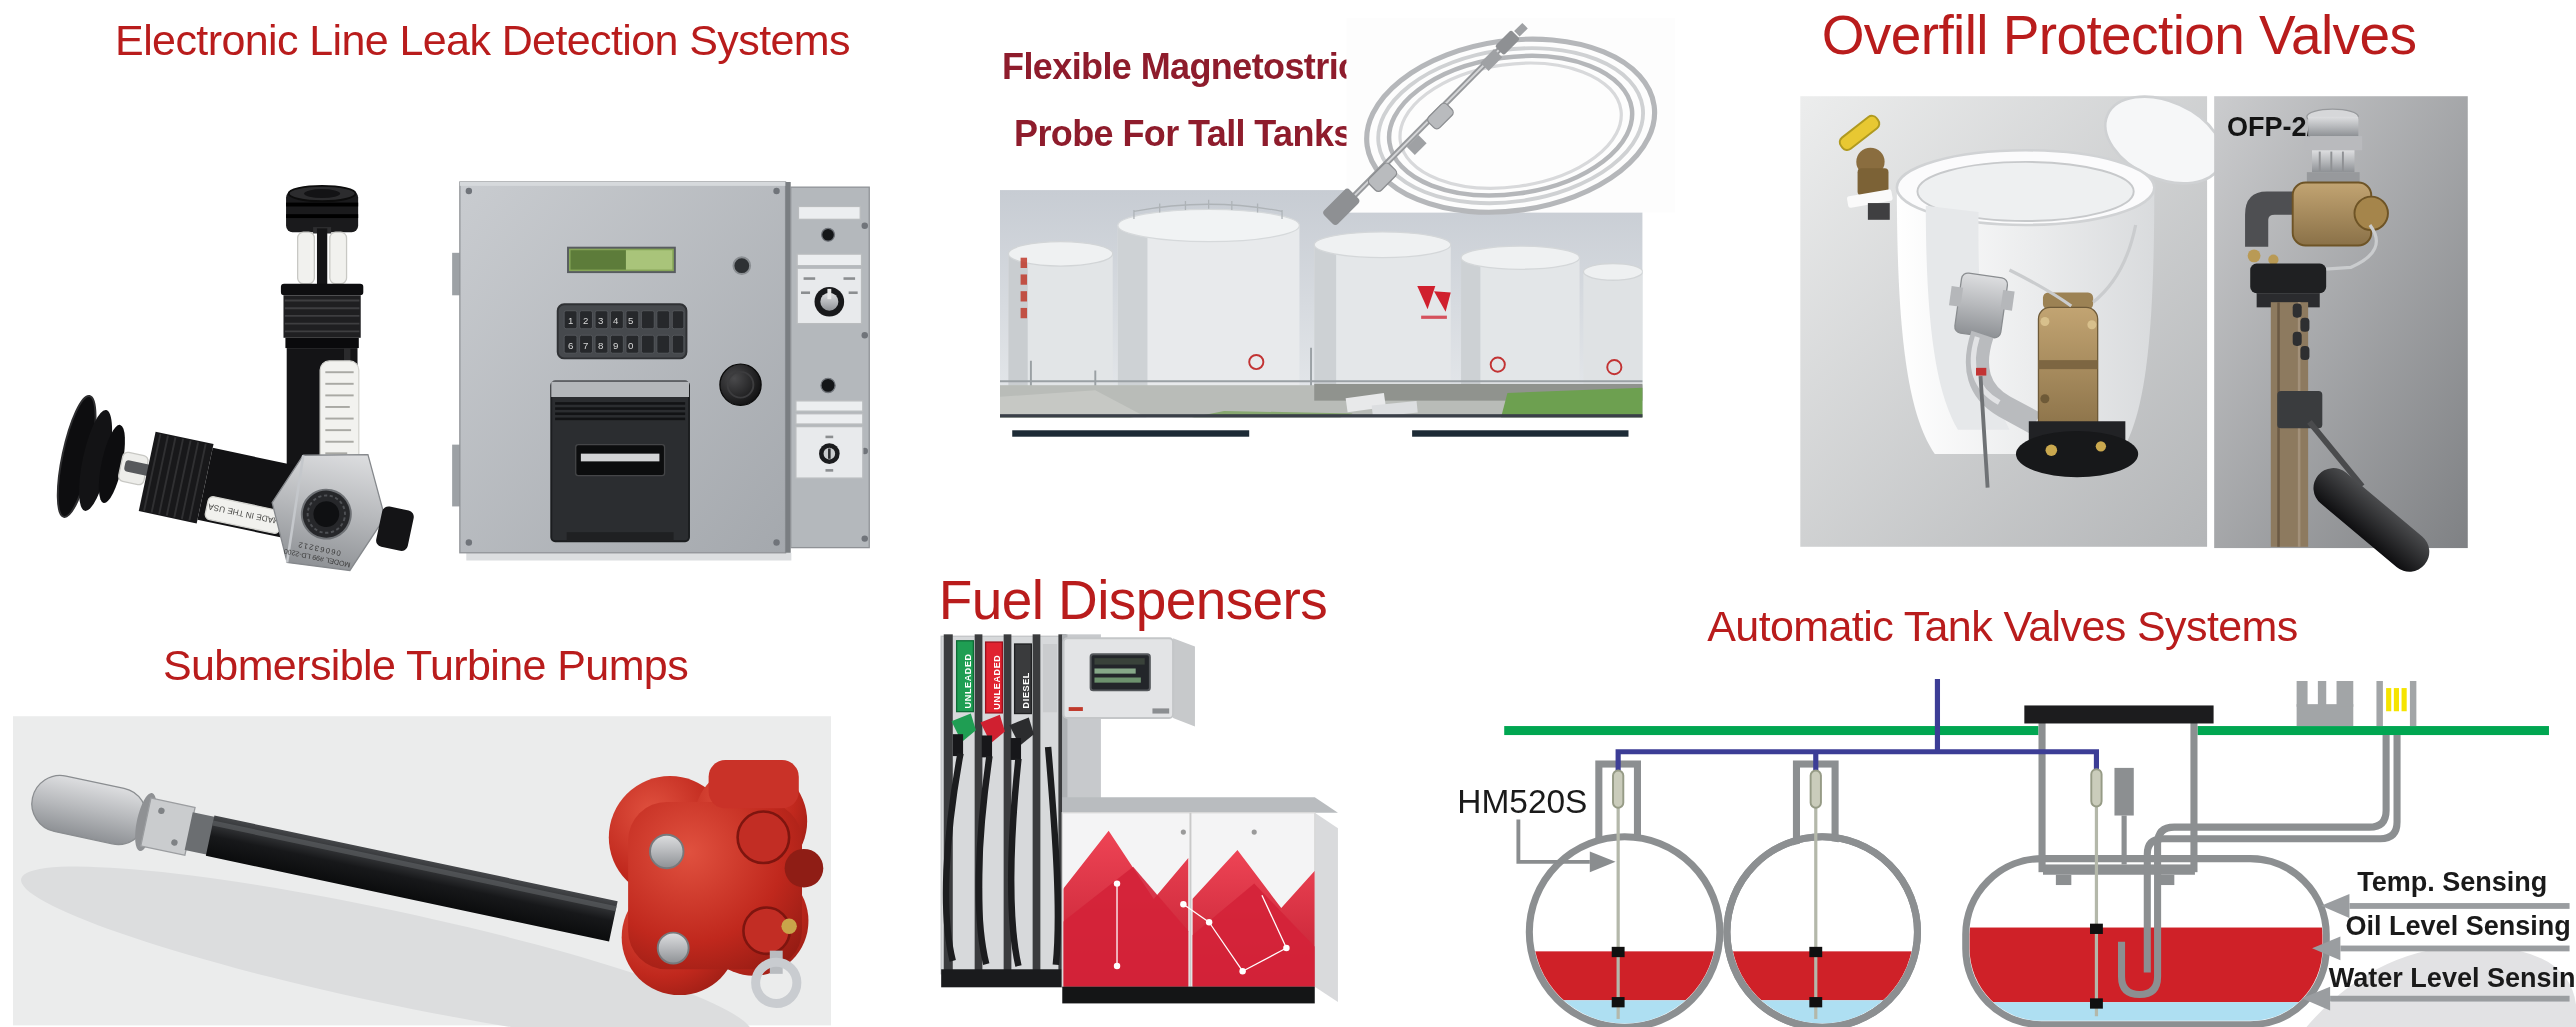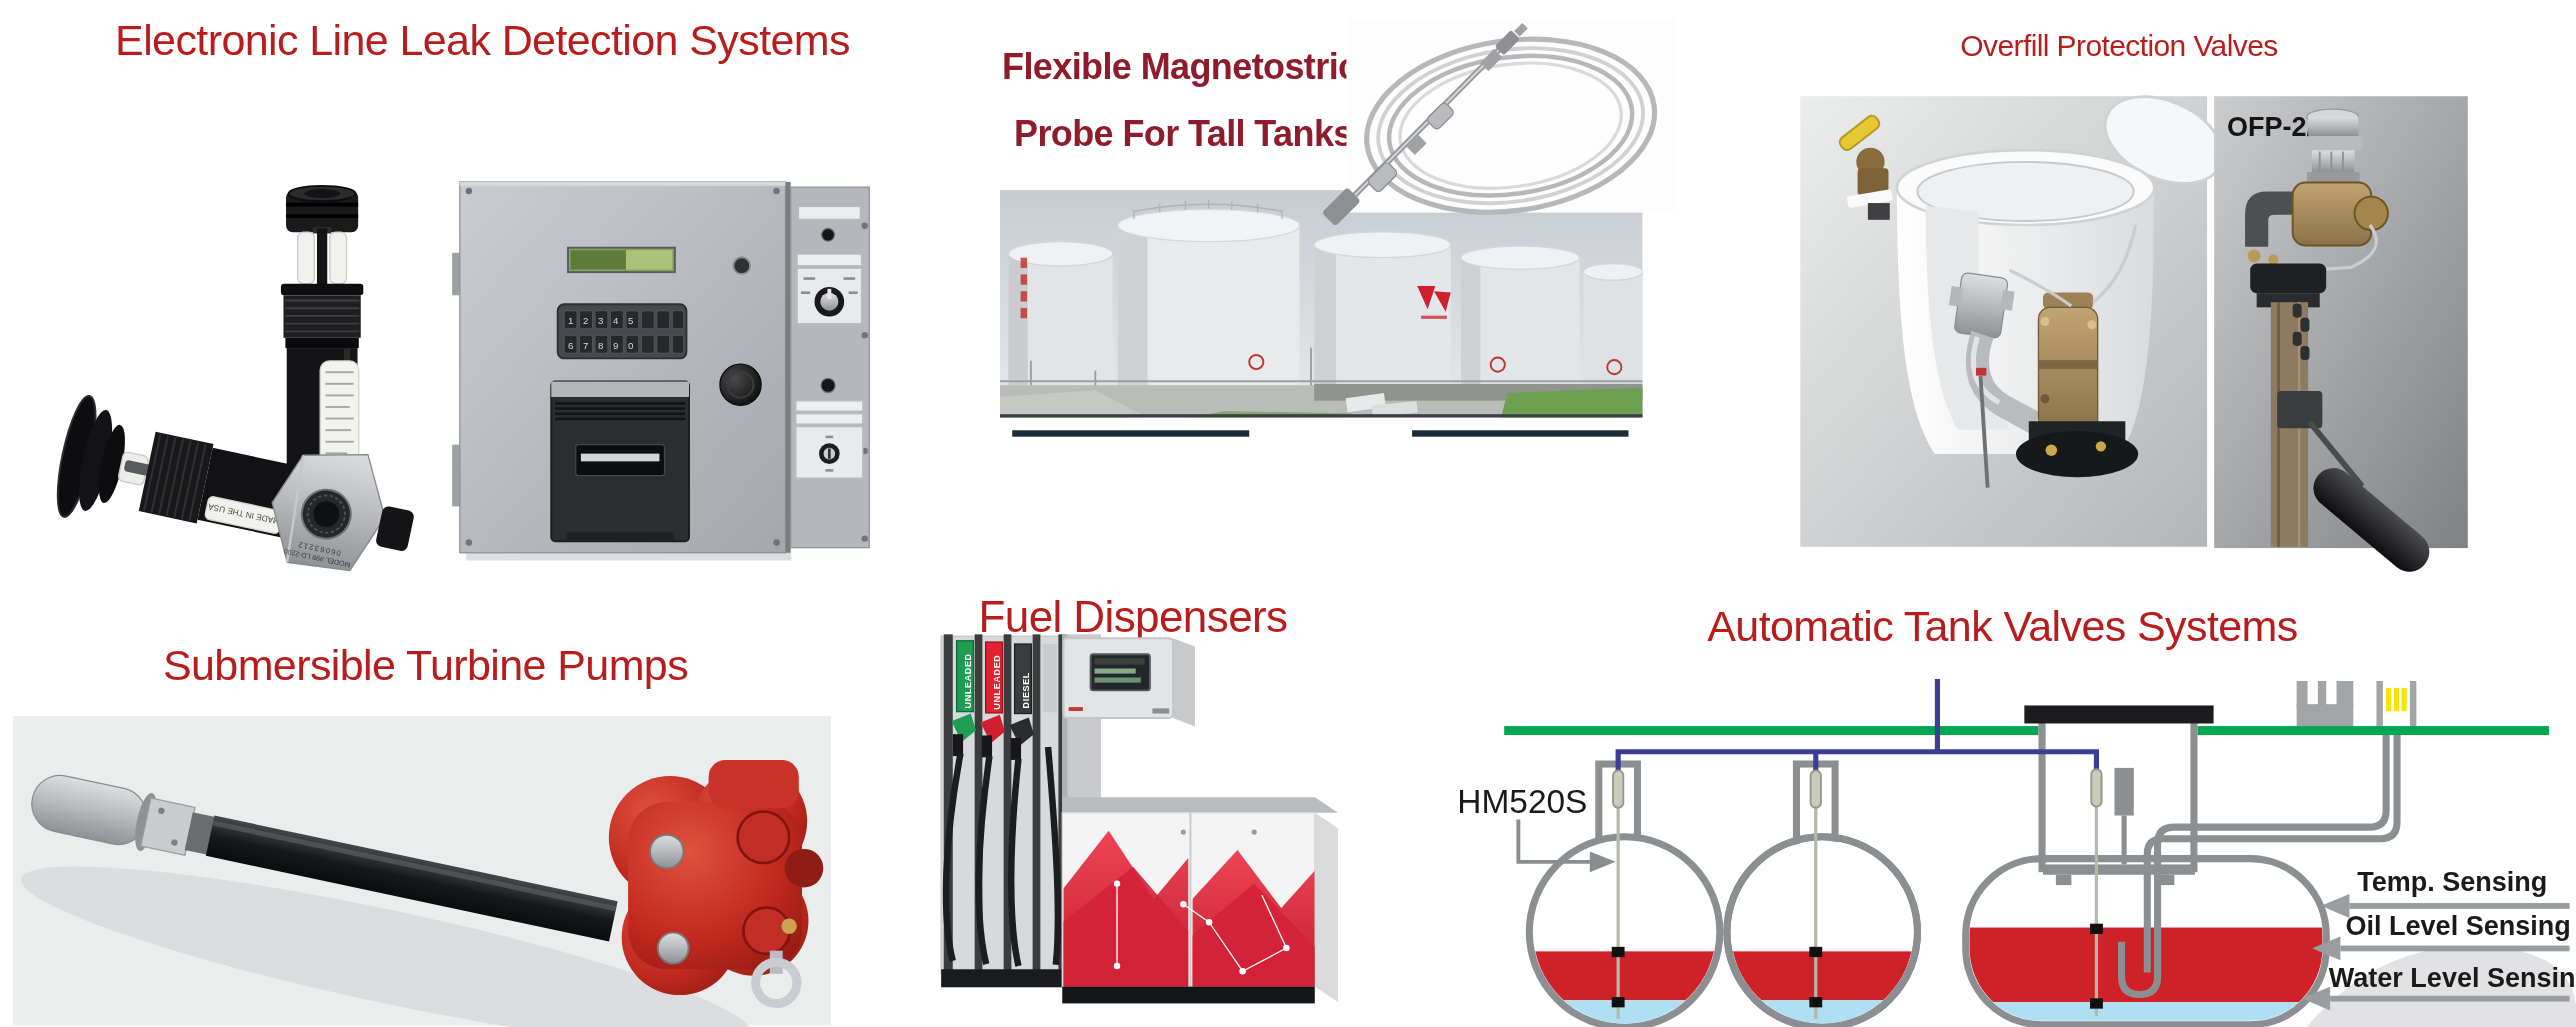--- a/index.html
+++ b/index.html
@@ -14,25 +14,25 @@
   text{font-family:"Liberation Sans", sans-serif;}
 </style>
 </head>
 <body>
 
 <div class="abs title" style="left:77px;top:15.5px;width:811px;">Electronic Line Leak Detection Systems</div>
 
 <div class="abs red-title" style="left:1002px;top:46px;">Flexible Magnetostrictive</div>
 <div class="abs red-title" style="left:1002px;top:113px;margin-left:12px;">Probe For Tall Tanks</div>
 
-<div class="abs title" style="left:1797px;top:29px;width:644px;font-size:30px;">Overfill Protection Valves</div>
+<div class="abs title" style="left:1797px;top:3px;width:644px;font-size:55px;">Overfill Protection Valves</div>
 
 <div class="abs title" style="left:84px;top:641px;width:683px;text-align:center;">Submersible Turbine Pumps</div>
 
-<div class="abs title" style="left:914px;top:568px;width:438px;font-size:44px;margin-top:24px;">Fuel Dispensers</div>
+<div class="abs title" style="left:914px;top:568px;width:438px;font-size:55px;">Fuel Dispensers</div>
 
 <div class="abs title" style="left:1629px;top:602px;width:747px;">Automatic Tank Valves Systems</div>
 
 <svg style="left:26px;top:158px;" width="869" height="422" viewBox="40 245 1350 655">
   <defs>
     <linearGradient id="boxG" x1="0" y1="0" x2="1" y2="1">
       <stop offset="0" stop-color="#c9ccd0"></stop>
         <stop offset="1" stop-color="#a4a8ad"></stop>
     </linearGradient>
     <linearGradient id="silverG" x1="0" y1="0" x2="0" y2="1">

